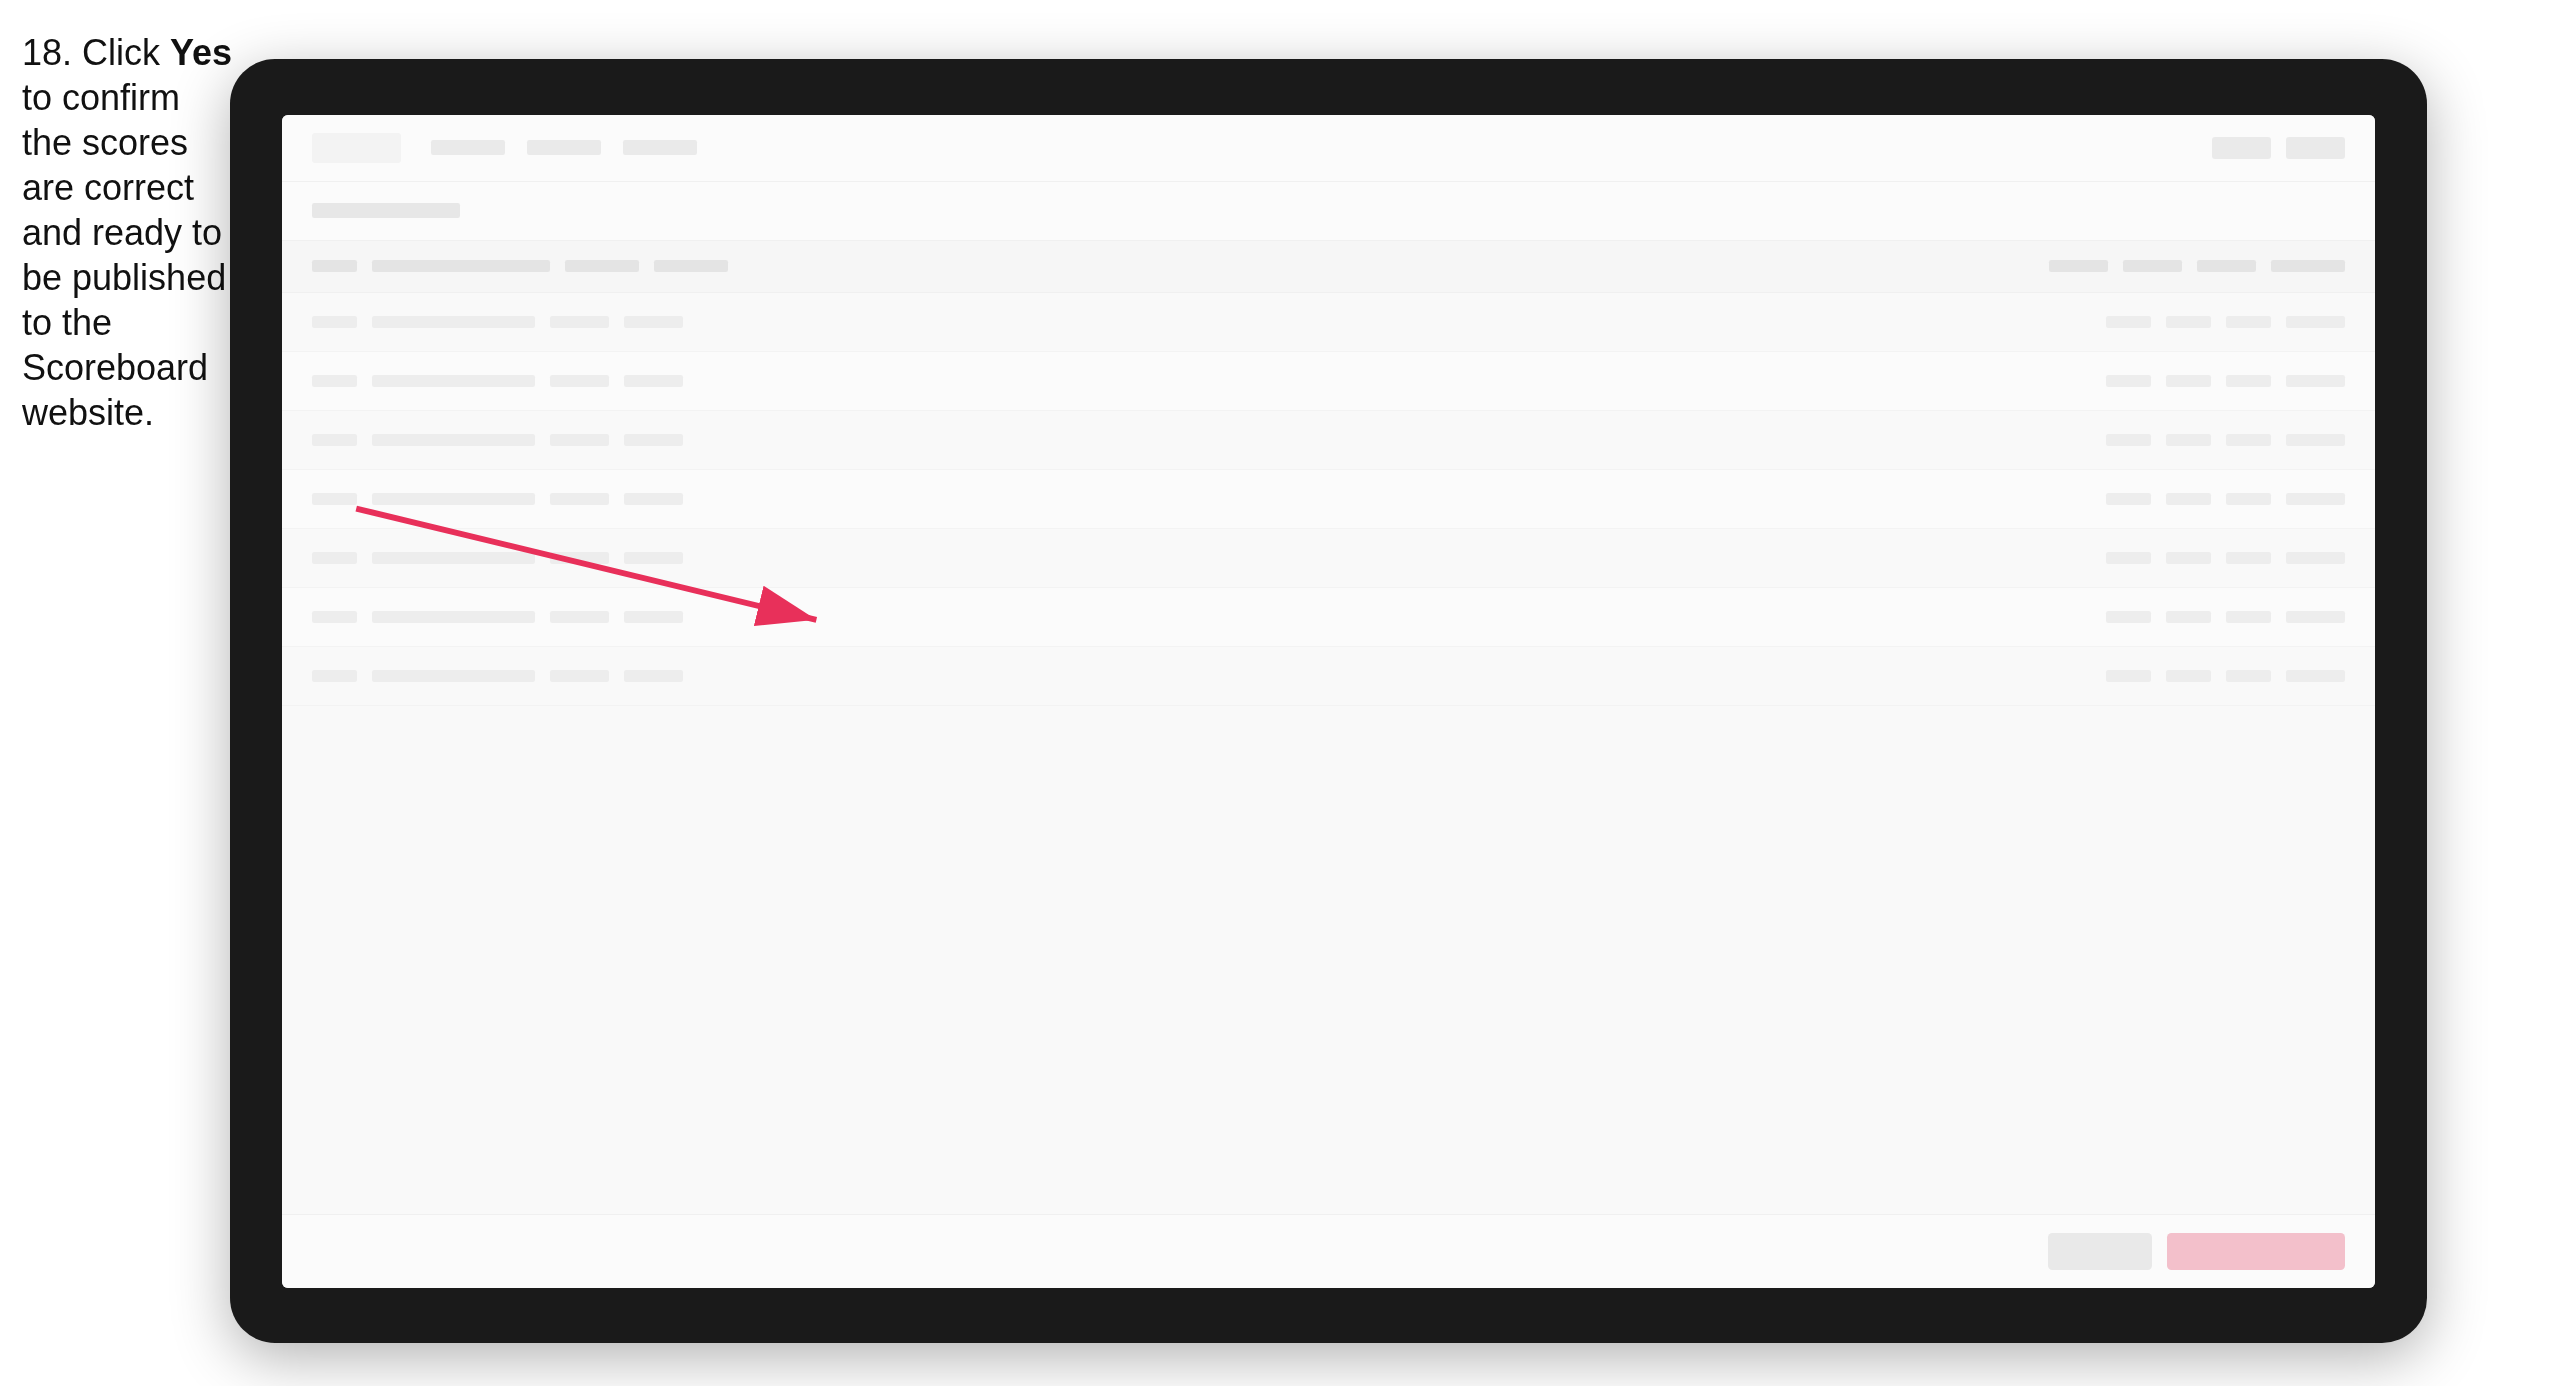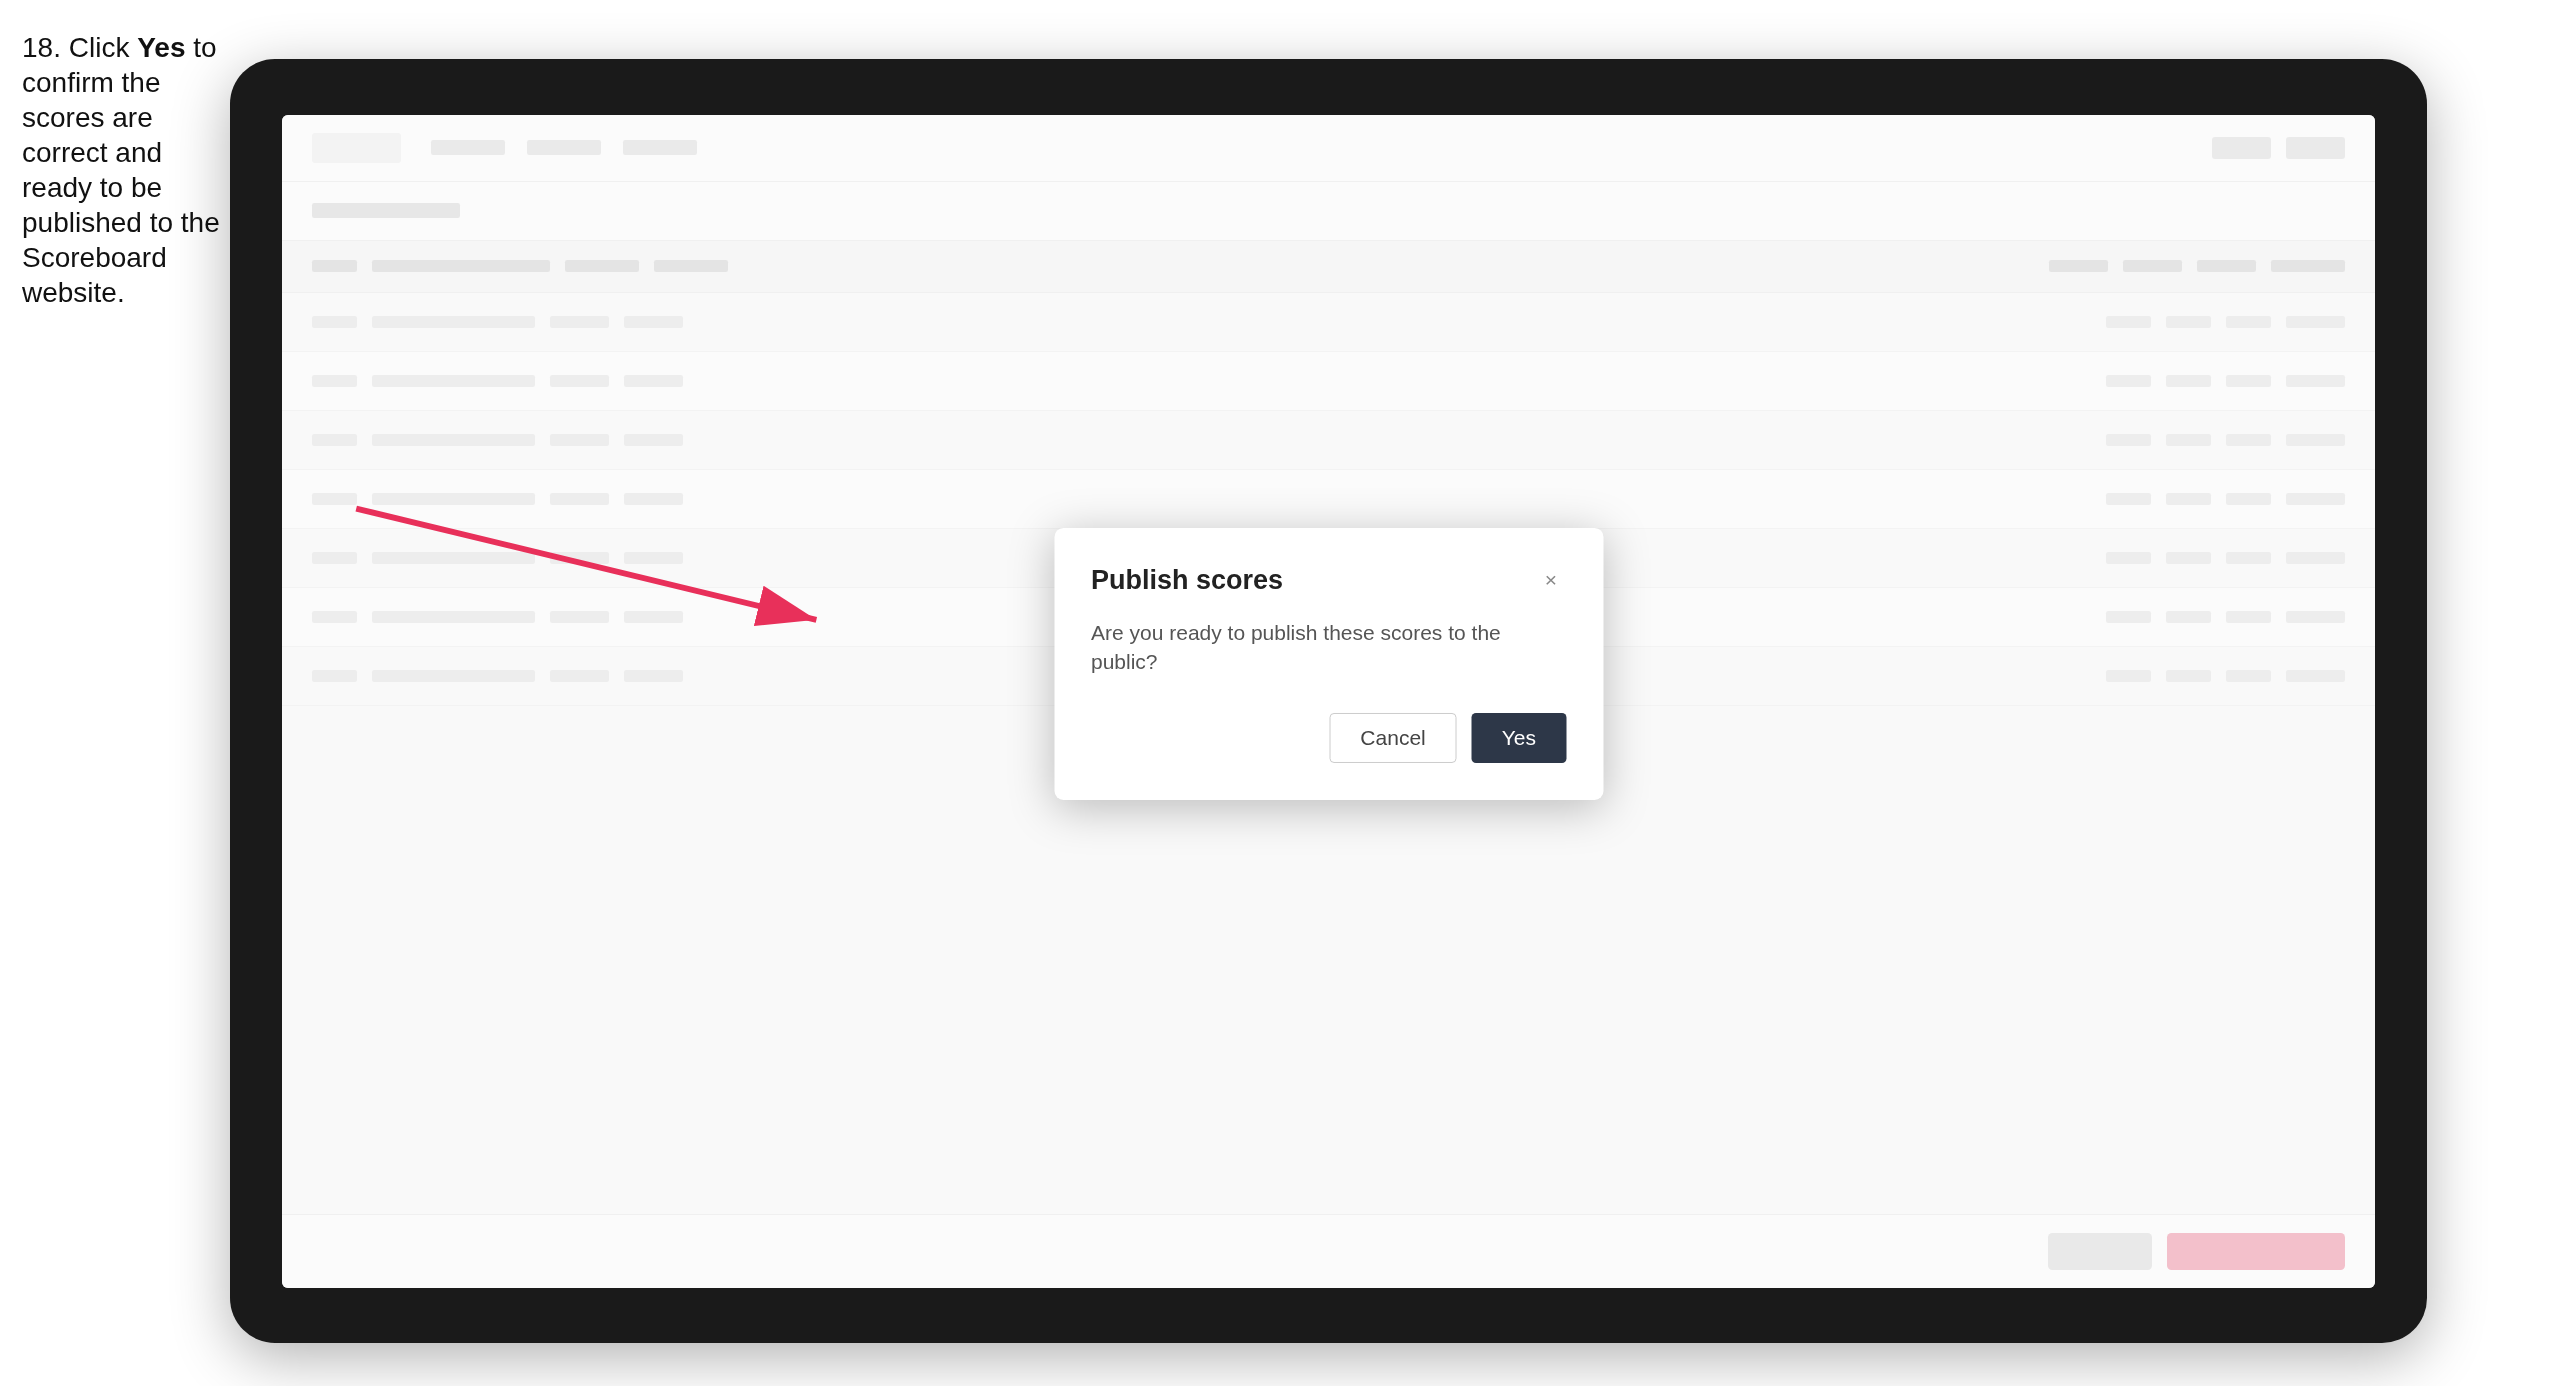--- a/index.html
+++ b/index.html
@@ -12,21 +12,21 @@
       position: relative;
       overflow: hidden;
     }
 
     
     .instruction-text {
       position: absolute;
       top: 30px;
       left: 22px;
       width: 215px;
-      font-size: 28px;
+      font-size: 36px;
       line-height: 1.25;
       color: #111111;
       font-weight: 400;
     }
 
     .instruction-text strong {
       font-weight: 700;
     }
 
     
@@ -454,31 +454,20 @@
 
       <div class="action-row">
         <div class="action-btn-grey"></div>
         <div class="action-btn-pink"></div>
       </div>
 
     </div>
 
     <div class="overlay-backdrop"></div>
 
-    <div class="modal-dialog">
-      <div class="modal-header">
-        <span class="modal-title">Publish scores</span>
-        <button class="modal-close">×</button>
-      </div>
-      <div class="modal-body">Are you ready to publish these scores to the public?</div>
-      <div class="modal-footer">
-        <button class="btn-cancel">Cancel</button>
-        <button class="btn-yes">Yes</button>
-      </div>
-    </div>
 
     <svg class="arrow-svg" viewBox="0 0 2820 1580" xmlns="http://www.w3.org/2000/svg">
       <defs>
         <marker id="arrowhead" markerWidth="10" markerHeight="7" refX="10" refY="3.5" orient="auto">
           <polygon points="0 0, 10 3.5, 0 7" fill="#e8305a"></polygon>
         </marker>
       </defs>
 
       <line x1="100" y1="530" x2="720" y2="680" stroke="#e8305a" stroke-width="8" marker-end="url(#arrowhead)"></line>
     </svg>

